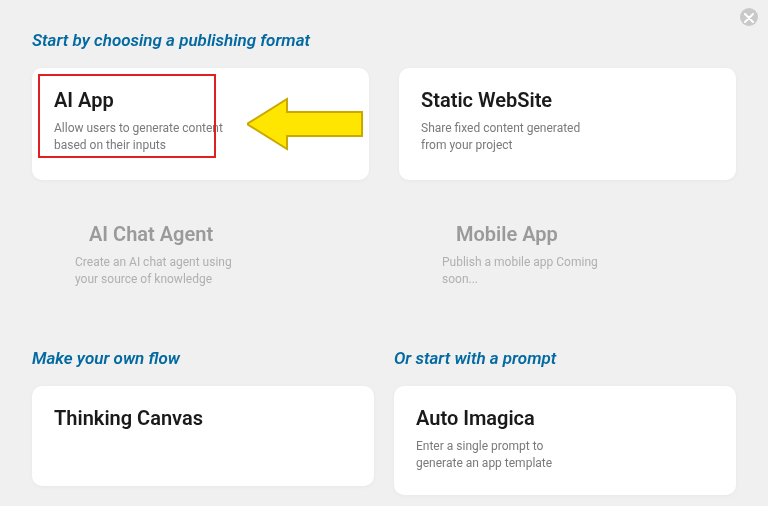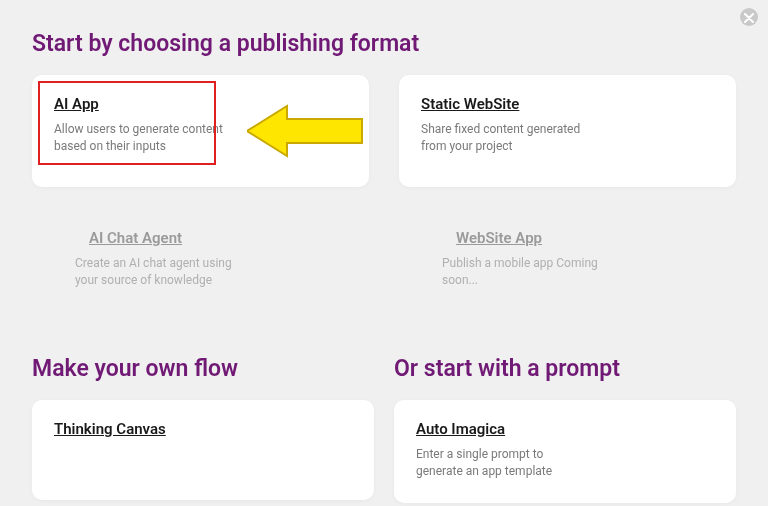--- a/index.html
+++ b/index.html
@@ -22,24 +22,25 @@
     display: flex;
     align-items: center;
     justify-content: center;
     cursor: pointer;
   }
   .close-btn svg { width: 10px; height: 10px; }
   .page {
     padding: 30px 32px 0 32px;
   }
   .section-title {
-    font-size: 23px;
+    font-size: 17px;
     font-weight: 600;
-    color: #701a75;
+    color: #0369a1;
     margin-bottom: 18px;
+    font-style: italic;
   }
   .grid {
     display: grid;
     grid-template-columns: 1fr 1fr;
     gap: 22px 30px;
     margin-bottom: 34px;
   }
   .card {
     background: #ffffff;
     border-radius: 10px;
@@ -48,25 +49,24 @@
     box-shadow: 0 1px 4px rgba(0,0,0,0.04);
     cursor: pointer;
     position: relative;
   }
   .card.disabled {
     background: transparent;
     box-shadow: none;
     cursor: default;
   }
   .card-title {
-    font-size: 15px;
+    font-size: 20px;
     font-weight: 600;
     color: #1a1a1a;
     margin-bottom: 8px;
-    text-decoration: underline;
   }
   .card.disabled .card-title { color: #9a9a9a; margin-left: 35px; }
   .card-desc {
     font-size: 12px;
     line-height: 1.45;
     color: #7a7a7a;
     max-width: 170px;
   }
   .card.disabled .card-desc { color: #b0b0b0; margin-left: 21px; }
   .highlight-box {
@@ -124,21 +124,21 @@
       <div class="card-title">Static WebSite</div>
       <div class="card-desc">Share fixed content generated from your project</div>
     </div>
 
     <div class="card disabled">
       <div class="card-title">AI Chat Agent</div>
       <div class="card-desc">Create an AI chat agent using your source of knowledge</div>
     </div>
 
     <div class="card disabled">
-      <div class="card-title">WebSite App</div>
+      <div class="card-title">Mobile App</div>
       <div class="card-desc">Publish a mobile app Coming soon...</div>
     </div>
 
   </div>
 
   <div class="row2">
 
     <div class="col">
       <div class="section-title">Make your own flow</div>
       <div class="card">

